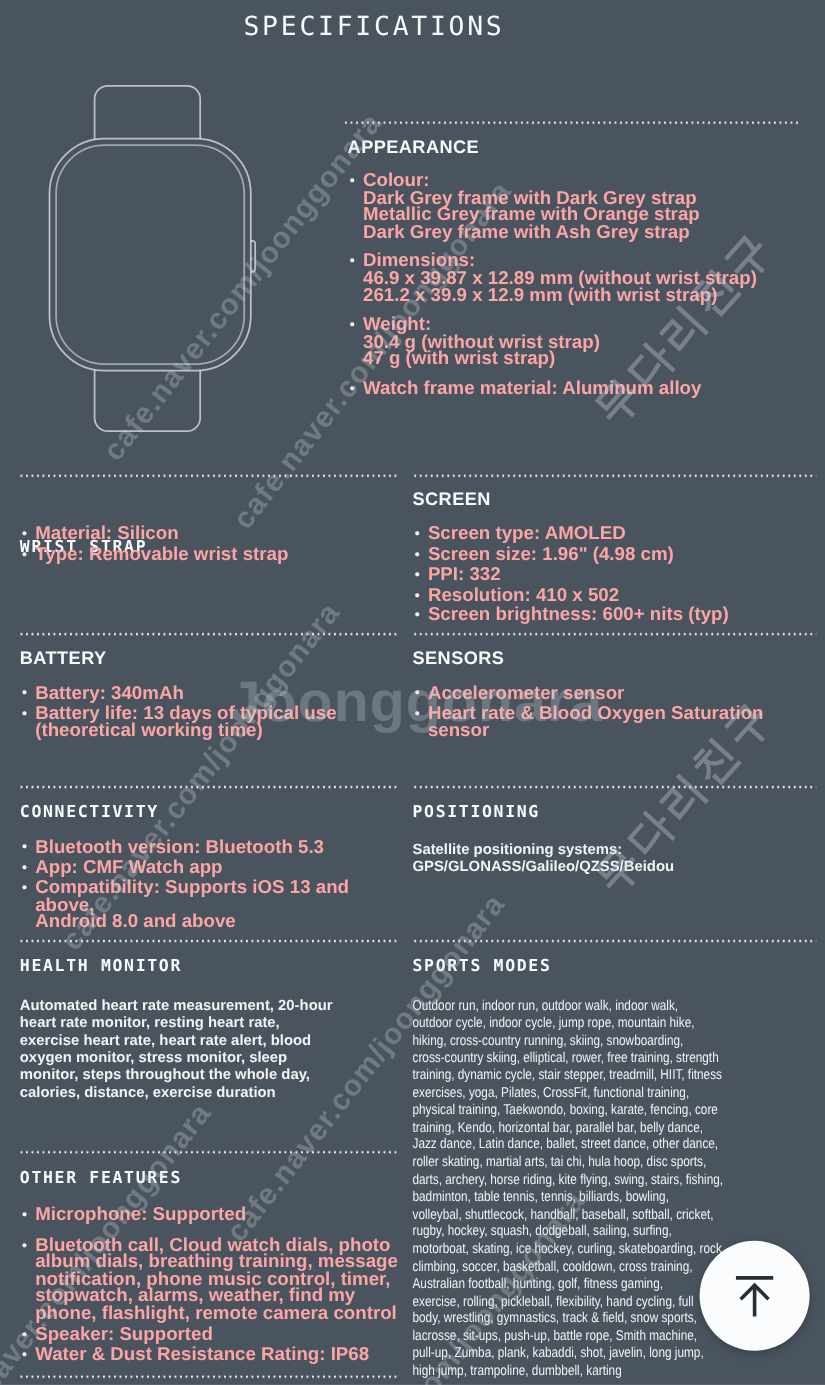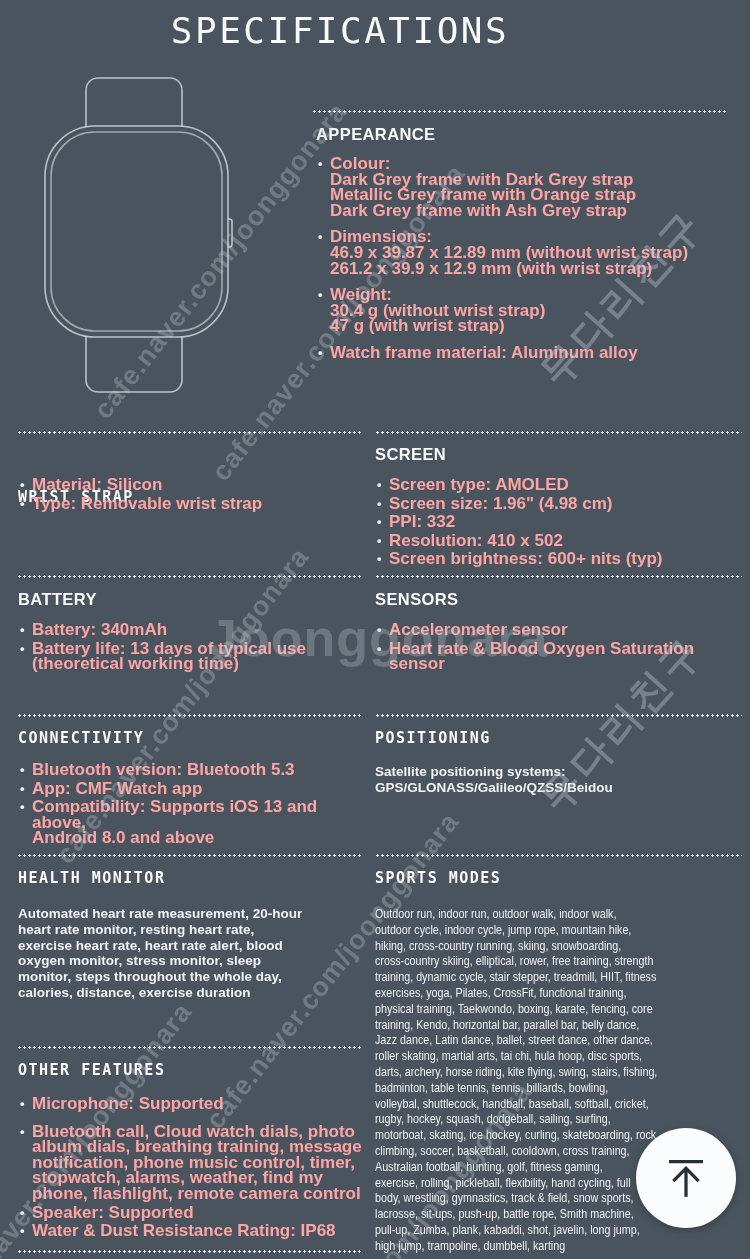--- a/index.html
+++ b/index.html
@@ -6,21 +6,21 @@
   body{font-family:"Liberation Sans",sans-serif;}
   #page{
     position:relative;width:750px;height:1259px;overflow:hidden;
     background:#4a545e;color:#f3f5f6;
   }
   .abs{position:absolute;}
   
   .page-title{
     left:0;top:10px;width:680px;text-align:center;
     font-family:"DejaVu Sans Mono","Liberation Mono",monospace;
-    font-size:36px;font-weight:500;letter-spacing:2.5px;color:#f7f9fa;
+    font-size:24px;font-weight:500;letter-spacing:2.5px;color:#f7f9fa;
     white-space:nowrap;
   }
   .h-mono{
     font-family:"DejaVu Sans Mono","Liberation Mono",monospace;
     font-size:15px;font-weight:bold;letter-spacing:1.5px;color:#f7f9fa;
     white-space:nowrap;
   }
   .h-sans{
     font-size:16.5px;font-weight:bold;letter-spacing:.4px;color:#f7f9fa;
     white-space:nowrap;

